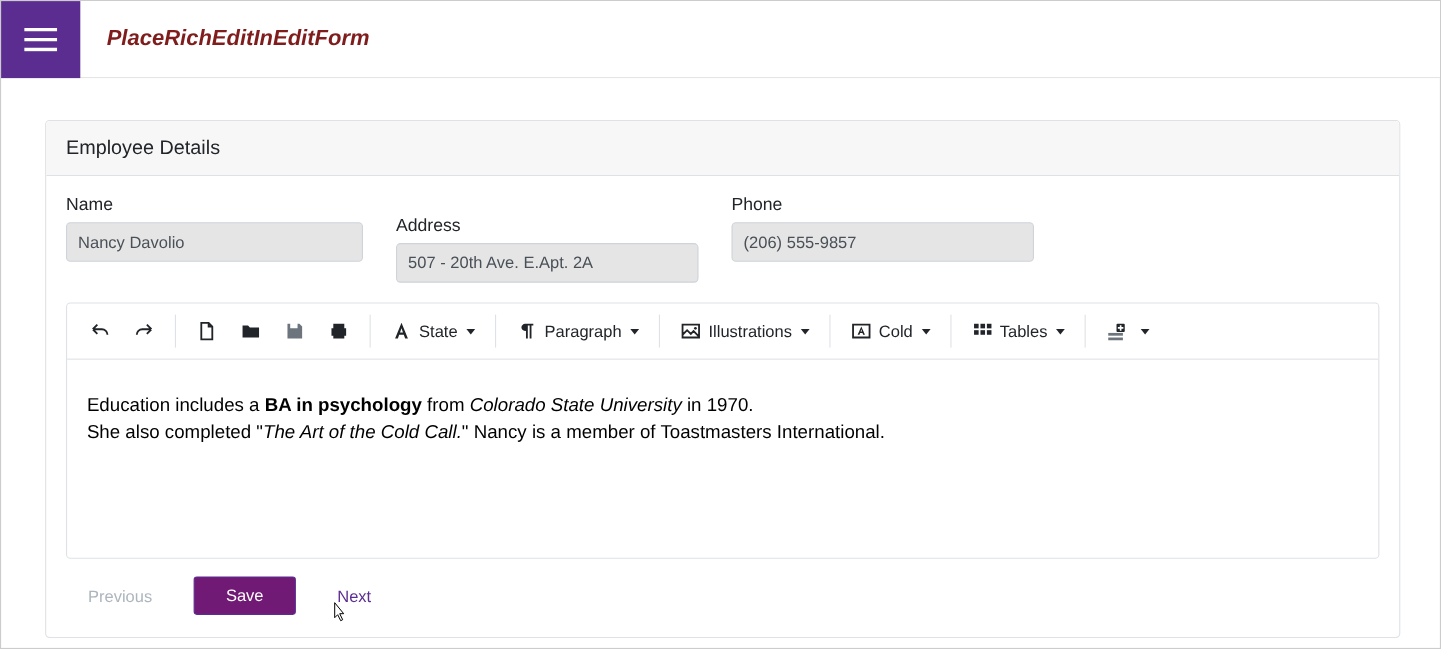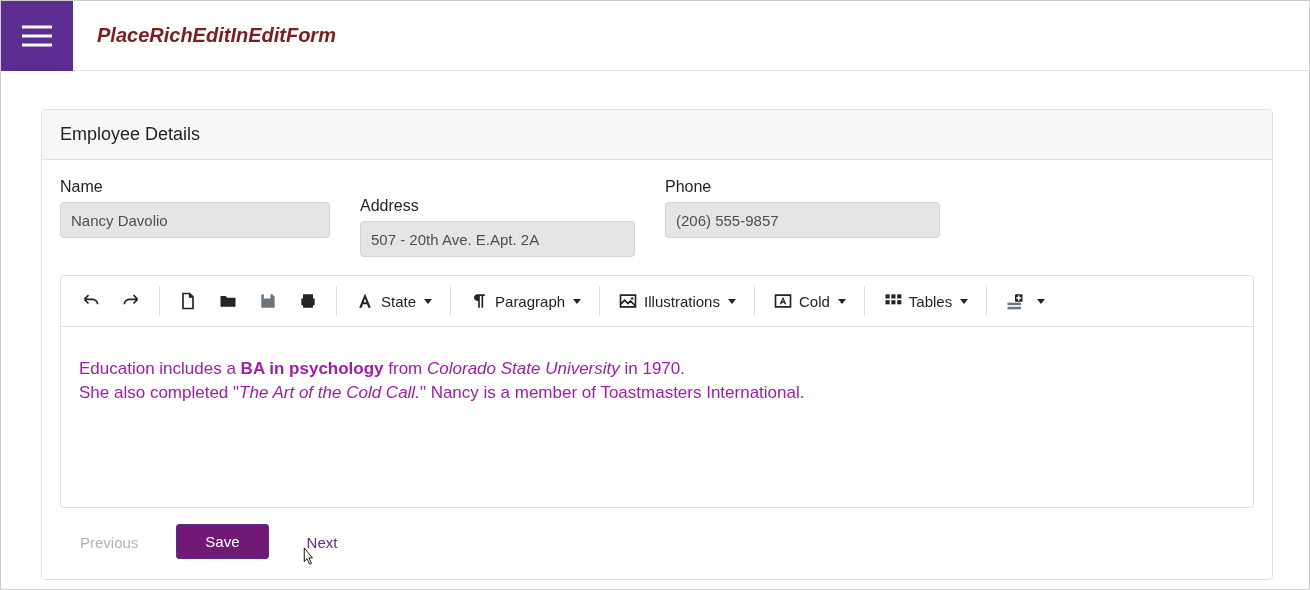--- a/index.html
+++ b/index.html
@@ -27,21 +27,21 @@
 .col-address { width: 275px; margin-top: 19px; }
 .col-phone { width: 275px; }
 
 .editor { border: 1px solid #dee2e6; border-radius: 4px; margin-bottom: 16px; }
 .toolbar { display: flex; align-items: center; padding: 10px 12px; gap: 4px; border-bottom: 1px solid #dee2e6; }
 .tb-btn { width: 36px; height: 28px; display: inline-flex; align-items: center; justify-content: center; background: transparent; border: none; cursor: pointer; color: #212529; border-radius: 3px; }
 .tb-sep { width: 1px; height: 30px; background: #dee2e6; margin: 0 6px; }
 .tb-group { display: inline-flex; align-items: center; padding: 4px 8px; background: transparent; border: none; cursor: pointer; color: #212529; border-radius: 3px; gap: 6px; font-size: 15px; }
 .caret { width: 0; height: 0; border-left: 4px solid transparent; border-right: 4px solid transparent; border-top: 5px solid #212529; display: inline-block; margin-left: 2px; }
 
-.editor-content { padding: 30px 18px 18px 18px; min-height: 180px; font-size: 17px; line-height: 1.4; font-family: "Segoe UI", Arial, sans-serif; color: #a21caf; }
+.editor-content { padding: 30px 18px 18px 18px; min-height: 180px; font-size: 17px; line-height: 1.4; font-family: "Segoe UI", Arial, sans-serif; color: #000000; }
 .editor-content .bold { font-weight: 700; }
 .editor-content .italic { font-style: italic; }
 
 .footer-row { display: flex; align-items: flex-end; gap: 28px; padding-bottom: 20px; padding-left: 10px; }
 .btn-ghost { background: transparent; border: none; color: #5c2d91; font-size: 15px; cursor: pointer; padding: 8px 10px; }
 .btn-ghost.disabled { color: #adb5bd; cursor: default; }
 .btn-primary { background: #701a75; border: 1px solid #5c2d91; color: #fff; font-size: 15px; cursor: pointer; padding: 8px 28px; border-radius: 3px; }
 
 .cursor-img { position: absolute; left: 297px; top: 546px; pointer-events: none; }
 .cursor-img svg { width: 18px; height: 20px; }

